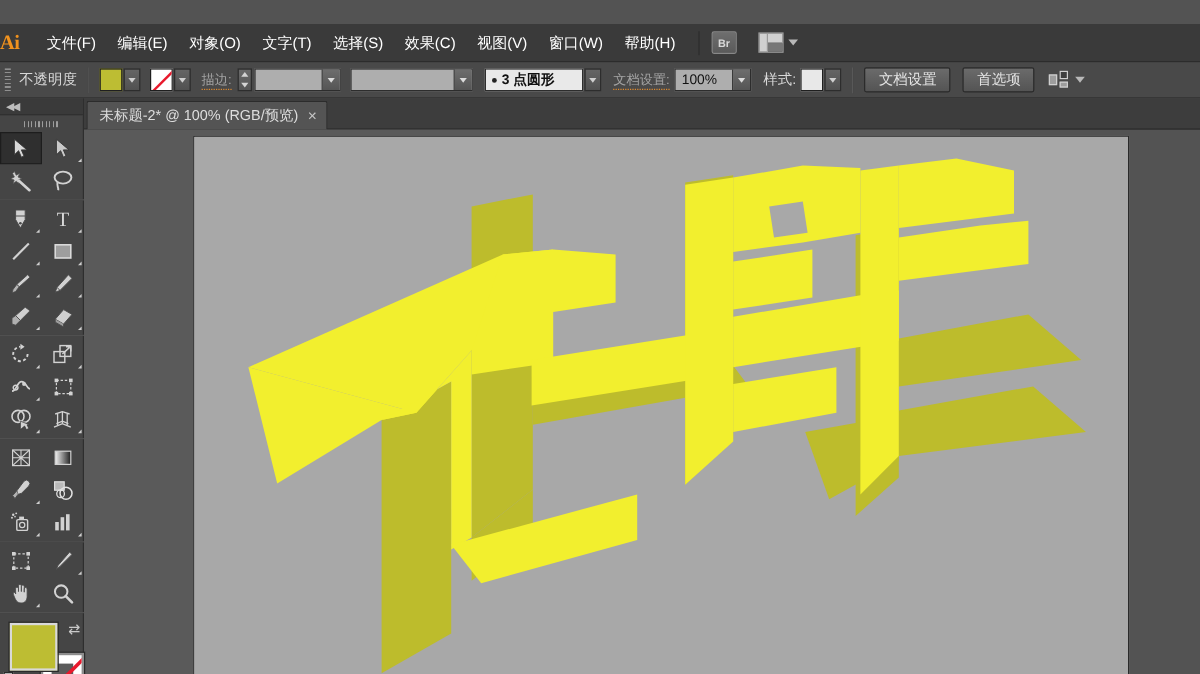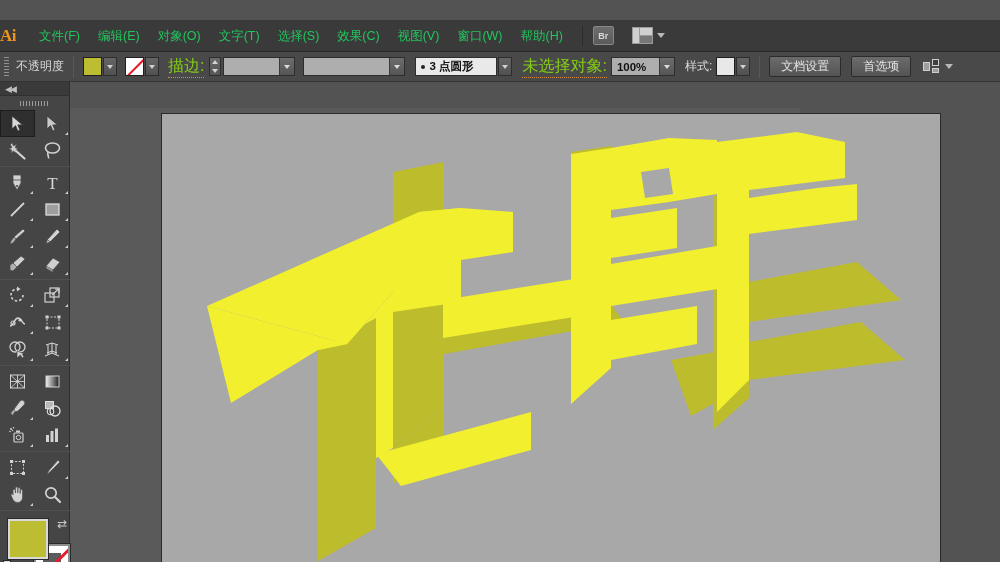--- a/index.html
+++ b/index.html
@@ -21,21 +21,21 @@
   }
   .ai-logo {
     width: 36px; height: 32px;
     display: flex; align-items: center; justify-content: center;
     color: #f0921e; font-size: 17px; font-weight: bold;
     font-family: "Liberation Serif", serif;
     letter-spacing: -0.5px;
   }
   .menu-item {
     padding: 0 9px; height: 32px; line-height: 32px;
-    color: #22c55e; font-size: 12.5px; white-space: nowrap;
+    color: #ffffff; font-size: 12.5px; white-space: nowrap;
     cursor: default;
   }
   .menubar-spacer { flex: 0 0 14px; }
   .menubar-right { margin-left: auto; display: flex; align-items: center; height: 32px; padding-right: 430px; }
   .vdiv { width: 1px; height: 20px; background: #2c2c2c; margin: 0 10px; }
   .br-btn {
     width: 21px; height: 19px; border: 1px solid #888;
     background: linear-gradient(#6e6e6e,#5a5a5a);
     color: #d8d8d8; font-size: 9px; font-weight: bold;
     display: flex; align-items: center; justify-content: center;
@@ -62,21 +62,21 @@
     background: #494949;
     border-bottom: 1px solid #333;
     display: flex; align-items: center; padding-left: 4px;
   }
   .grip {
     width: 5px; height: 20px; margin-right: 7px;
     background: repeating-linear-gradient(to bottom, #909090 0 1px, transparent 1px 3px);
   }
   .cb-label { color: #d8d8d8; font-size: 12px; white-space: nowrap; }
   .cb-label-orange {
-    color: #84cc16; font-size: 16px; white-space: nowrap;
+    color: #a3a3a3; font-size: 11px; white-space: nowrap;
     border-bottom: 1px dotted #e08a2e;
   }
   .cb-sep { width: 1px; height: 22px; background: #333; margin: 0 9px; border-right: 1px solid #585858;}
   .swatch-box {
     width: 19px; height: 19px; border: 1px solid #1f1f1f;
     background: #bdbd33;
   }
   .swatch-none {
     width: 19px; height: 19px; border: 1px solid #1f1f1f;
     background: #fff; position: relative; overflow: hidden;
@@ -112,21 +112,21 @@
   .combo .val { flex: 1; padding-left: 5px; color: #101010; font-size: 11.5px; white-space: nowrap; }
   .combo .arrow {
     width: 15px; height: 17px; background: linear-gradient(#6d6d6d,#555);
     border-left: 1px solid #3a3a3a; display: flex; align-items: center; justify-content: center;
   }
   .combo .arrow .caret { margin-left: 0; border-top-color: #dcdcdc;
     border-left-width: 3.5px; border-right-width: 3.5px; border-top-width: 4.5px;}
   .combo.light { background: #e9e9e9; }
   .combo.light .val { color: #111; font-weight: bold; }
   .combo.mid { background: #aeaeae; }
-  .combo.mid .val { color: #111; font-weight: bold; }
+  .combo.mid .val { color: #111; }
   .stroke-dot {
     width: 4px; height: 4px; border-radius: 50%; background: #222; margin: 0 4px 0 5px;
   }
   .push-btn {
     height: 21px; padding: 0 11px;
     background: linear-gradient(#6b6b6b,#545454);
     border: 1px solid #2b2b2b; border-radius: 2px;
     color: #e4e4e4; font-size: 12px;
     display: flex; align-items: center; justify-content: center;
     white-space: nowrap;
@@ -326,21 +326,21 @@
     <div style="width:10px"></div>
     <div class="combo light" style="width:82px">
       <div class="stroke-dot"></div>
       <div class="val" style="padding-left:0">3 点圆形</div>
     </div>
     <div class="mini-drop">
         <div class="caret"></div>
       </div>
 
     <div style="width:10px"></div>
-    <div class="cb-label-orange">未选择对象:</div>
+    <div class="cb-label-orange">文档设置:</div>
     <div style="width:4px"></div>
     <div class="combo mid" style="width:64px">
       <div class="val">100%</div>
       <div class="arrow">
           <div class="caret"></div>
         </div>
     </div>
 
     <div style="width:10px"></div>
     <div class="cb-label">样式:</div>
@@ -357,20 +357,26 @@
 
     <div style="width:12px"></div>
     <div class="align-icon">
         <i class="b1"></i>
         <i class="b2"></i>
         <i class="b3"></i>
       </div>
     <div class="caret"></div>
   </div>
 
+  <div class="tabrow">
+    <div class="doc-tab">
+      <span class="title">未标题-2* @ 100% (RGB/预览)</span>
+      <span class="close">×</span>
+    </div>
+  </div>
 
   <div class="toolbar">
     <div class="tb-head">
       <span class="dbl-arrow">◀◀</span>
     </div>
     <div class="tb-grip">
         <span></span>
       </div>
 
     <div class="tool-grid">

